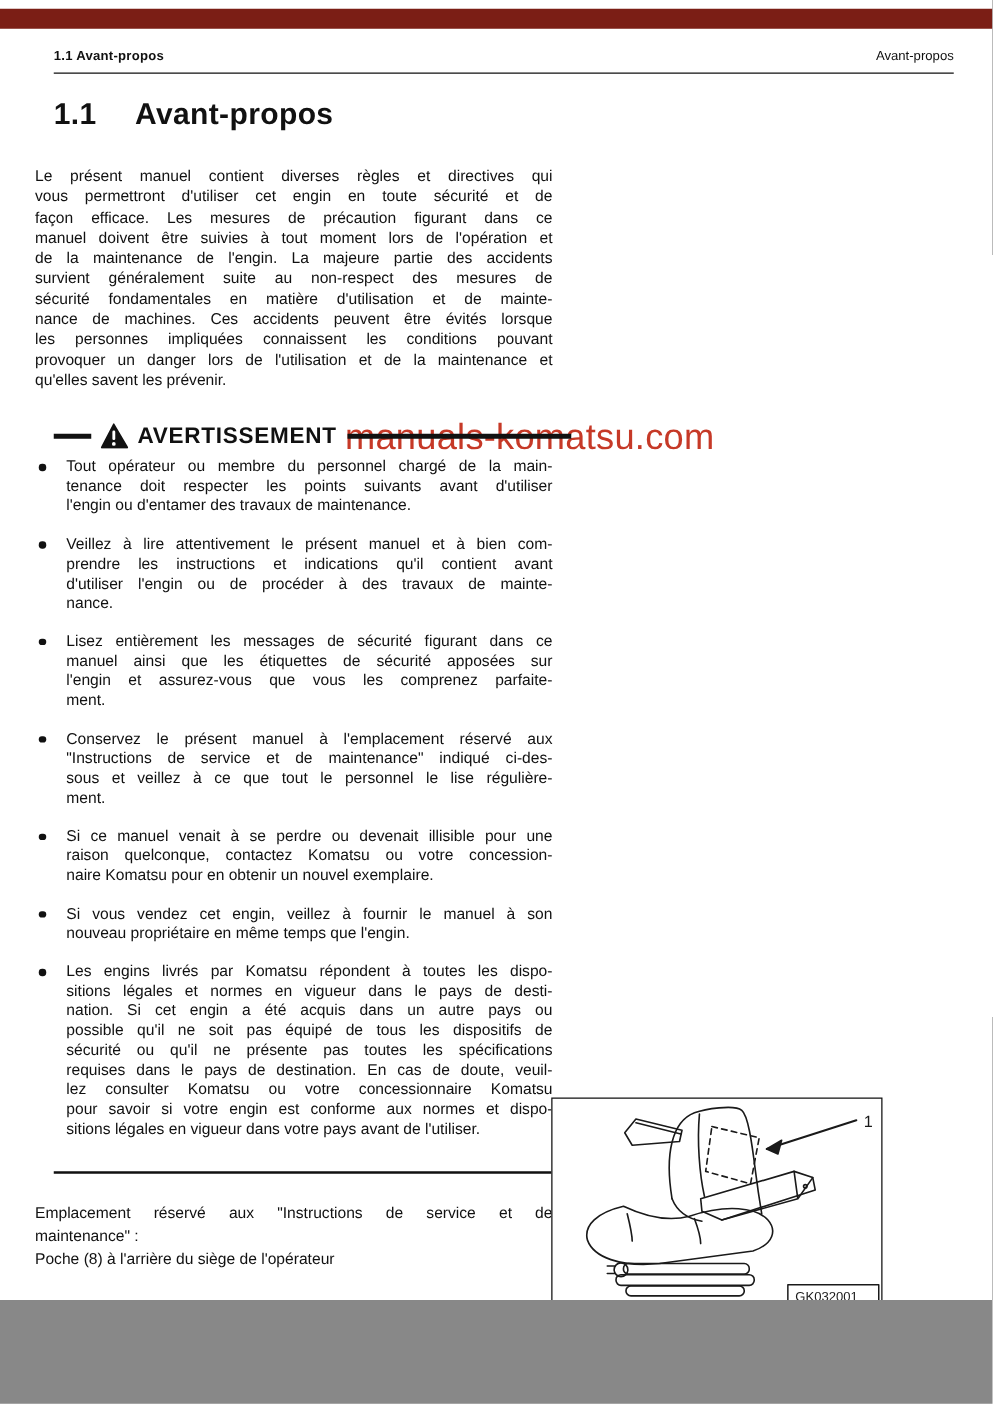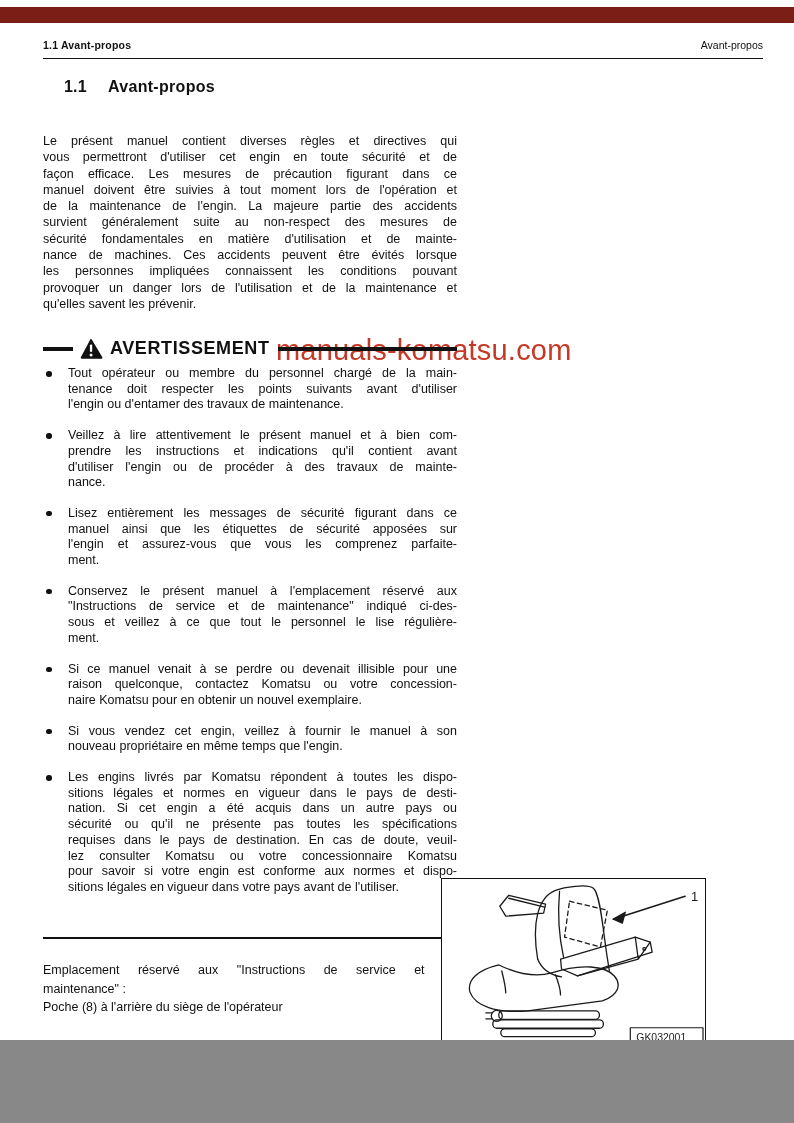--- a/index.html
+++ b/index.html
@@ -28,24 +28,24 @@
   .runhead .rh-right { font-weight: normal; }
   .runhead-rule {
     position: absolute;
     top: 58px; left: 43px; right: 31px;
     height: 0; border-top: 1.6px solid #111;
   }
   .doc-title {
     position: absolute;
     top: 78px; left: 43px; right: 31px;
     display: flex; align-items: baseline;
-    font-size: 16px; font-weight: bold; letter-spacing: 0.3px; text-align: center;
+    font-size: 24px; font-weight: bold; letter-spacing: 0.3px;
   }
   .doc-title .t-num { width: 65px; }
-  .textcol { position: absolute; left: 43px; width: 414px; }
+  .textcol { position: absolute; left: 28px; width: 414px; }
   .intro { top: 133px; font-size: 12.5px; line-height: 16.3px; }
   .jline { text-align: justify; text-align-last: justify; }
   .jline.last { text-align-last: left; }
   .warnrow {
     position: absolute;
     top: 336px; left: 43px; width: 414px; height: 25px;
     display: flex; align-items: center;
     z-index: 2;
   }
   .warnrule { height: 4px; background: #111; }
@@ -182,20 +182,21 @@
           <div class="jline">Si vous vendez cet engin, veillez à fournir le manuel à son</div>
           <div class="jline last">nouveau propriétaire en même temps que l'engin.</div>
         </div>
     </div>
     <div class="bullet">
       <span class="marker"></span>
       <div>
           <div class="jline">Les engins livrés par Komatsu répondent à toutes les dispo-</div>
           <div class="jline">sitions légales et normes en vigueur dans le pays de desti-</div>
           <div class="jline">nation. Si cet engin a été acquis dans un autre pays ou</div>
+          <div class="jline">possible qu'il ne soit pas équipé de tous les dispositifs de</div>
           <div class="jline">sécurité ou qu'il ne présente pas toutes les spécifications</div>
           <div class="jline">requises dans le pays de destination. En cas de doute, veuil-</div>
           <div class="jline">lez consulter Komatsu ou votre concessionnaire Komatsu</div>
           <div class="jline">pour savoir si votre engin est conforme aux normes et dispo-</div>
           <div class="jline last">sitions légales en vigueur dans votre pays avant de l'utiliser.</div>
         </div>
     </div>
   </div>
 
   <div class="note-rule"></div>

